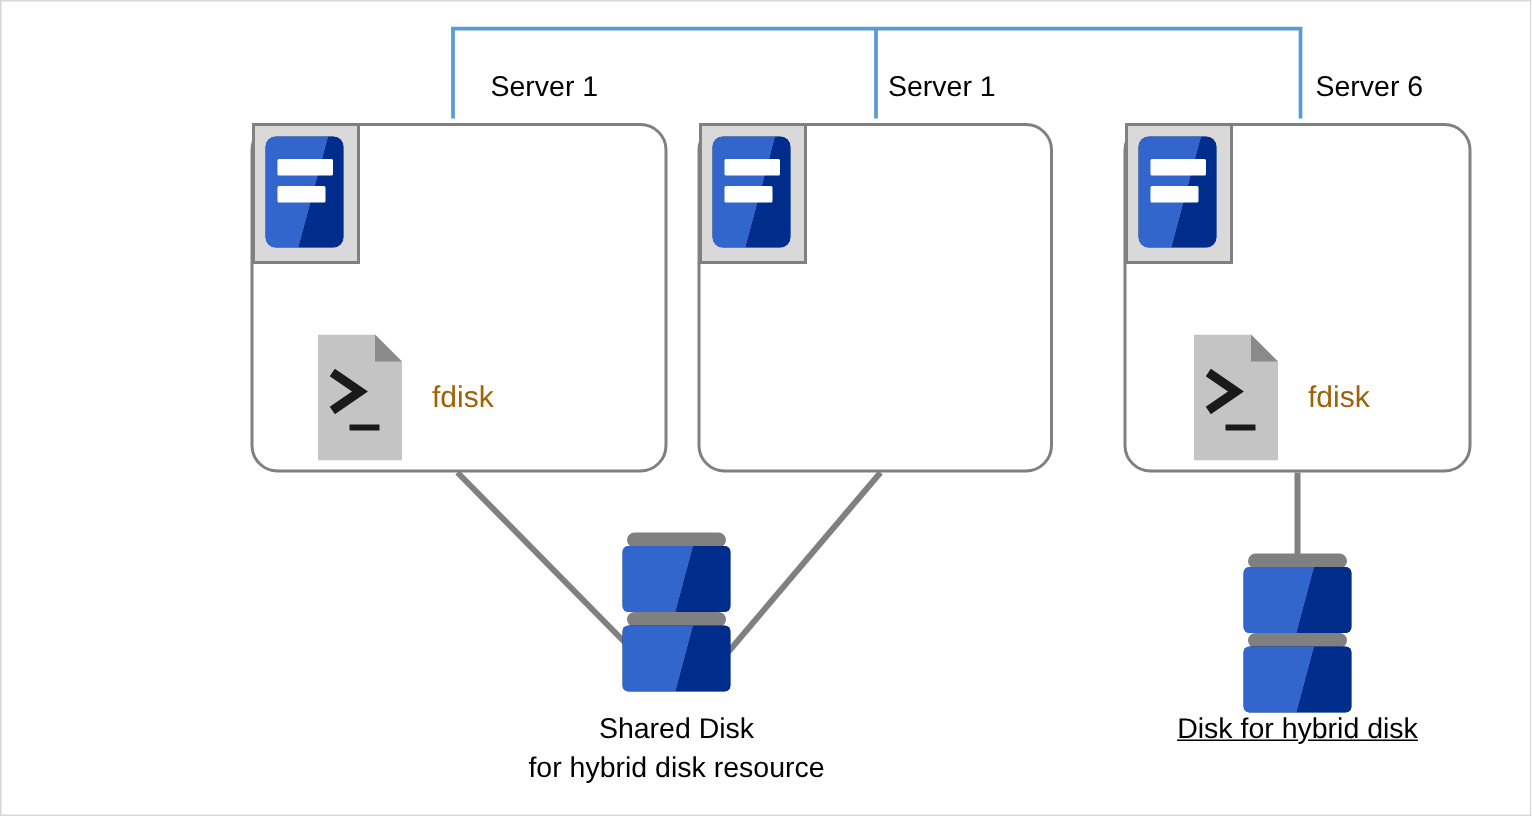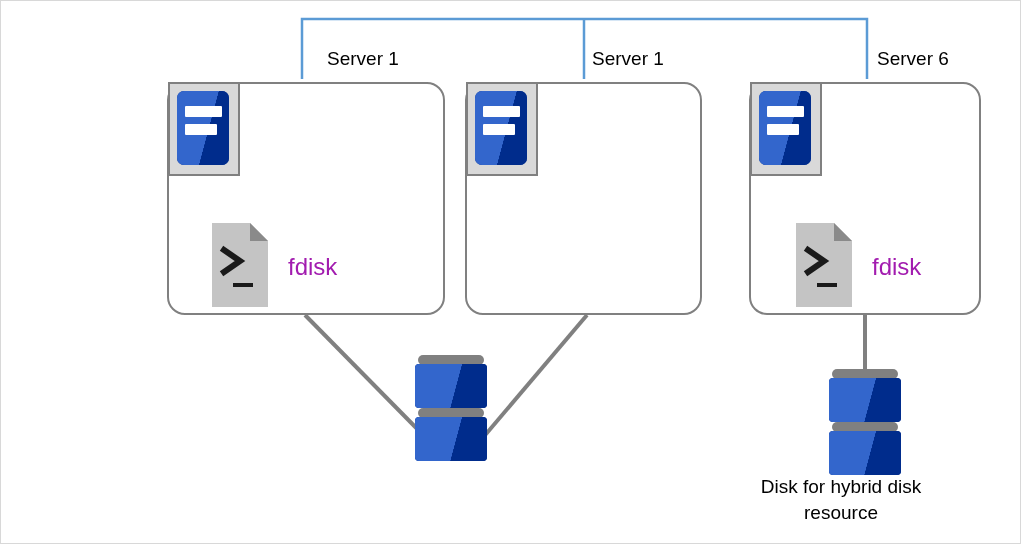--- a/index.html
+++ b/index.html
@@ -81,22 +81,22 @@
   .fdisk-wrap { position: absolute; }
   .fdisk-icon {
     position: absolute;
     left: 0; top: 0;
     width: 56px; height: 84px;
   }
   .fdisk-label {
     position: absolute;
     left: 76px;
     top: 32px;
-    font-size: 24px;
-    color: #a21caf;
+    font-size: 20px;
+    color: #a16207;
     white-space: nowrap;
     line-height: 1;
   }
 
   
   .disk-stack { position: absolute; }
   .disk-stack .cap {
     position: absolute;
     height: 10px;
     background: #808080;
@@ -206,30 +206,33 @@
     <div class="cap" style="top:0px; width:66px;"></div>
     <div class="plate" style="top:9px; width:72px;">
       <div class="grad"></div>
     </div>
     <div class="cap" style="top:53px; width:66px;"></div>
     <div class="plate" style="top:62px; width:72px;">
       <div class="grad"></div>
     </div>
   </div>
 
+  <div class="caption" style="left:310px; top:473px; width:280px;">
+    <div>Shared Disk</div>
+    <div>for hybrid disk resource</div>
+  </div>
 
   <div class="disk-stack" style="left:828px; top:368px; width:72px; height:108px;">
     <div class="cap" style="top:0px; width:66px;"></div>
     <div class="plate" style="top:9px; width:72px;">
       <div class="grad"></div>
     </div>
     <div class="cap" style="top:53px; width:66px;"></div>
     <div class="plate" style="top:62px; width:72px;">
       <div class="grad"></div>
     </div>
   </div>
 
-  <div class="caption" style="left:720px; top:473px; width:240px;">
+  <div class="caption" style="left:744px; top:473px; width:240px;text-decoration:underline;">
     <div>Disk for hybrid disk</div>
-    <div>resource</div>
   </div>
 
 </div>
 
 </body></html>

